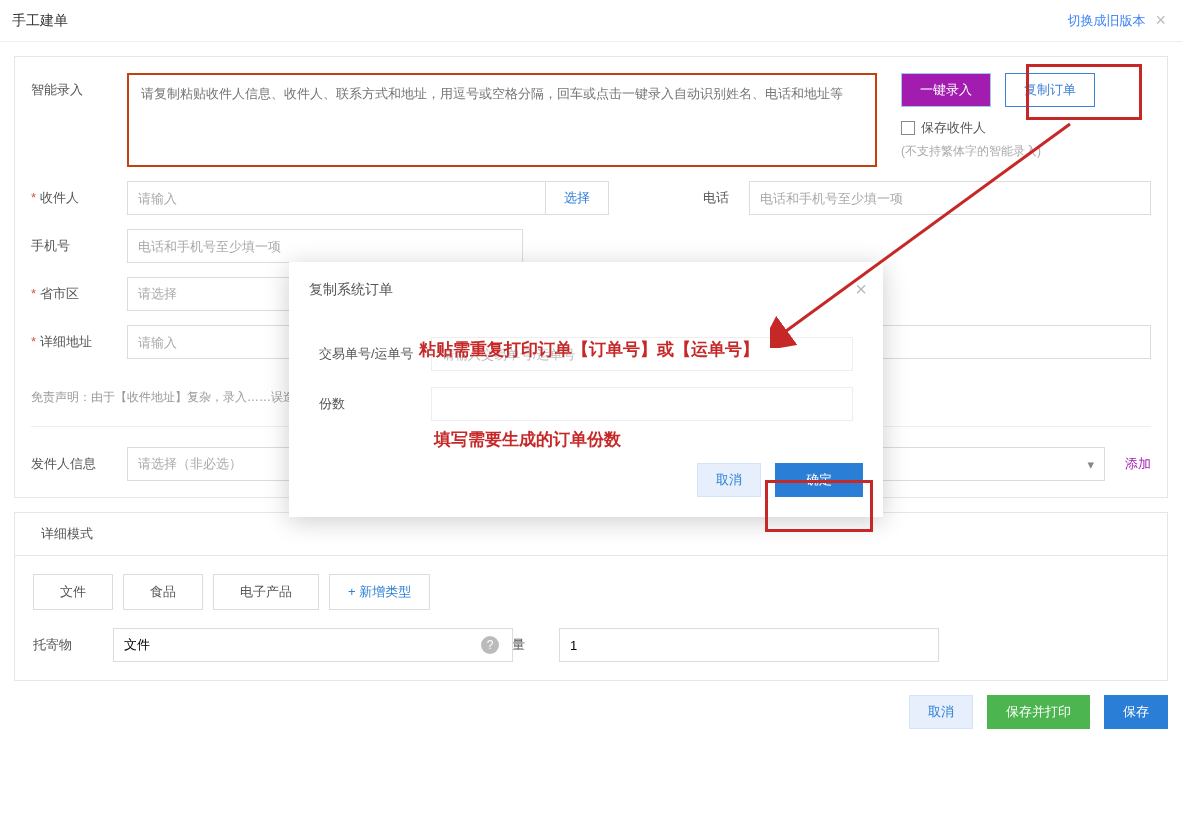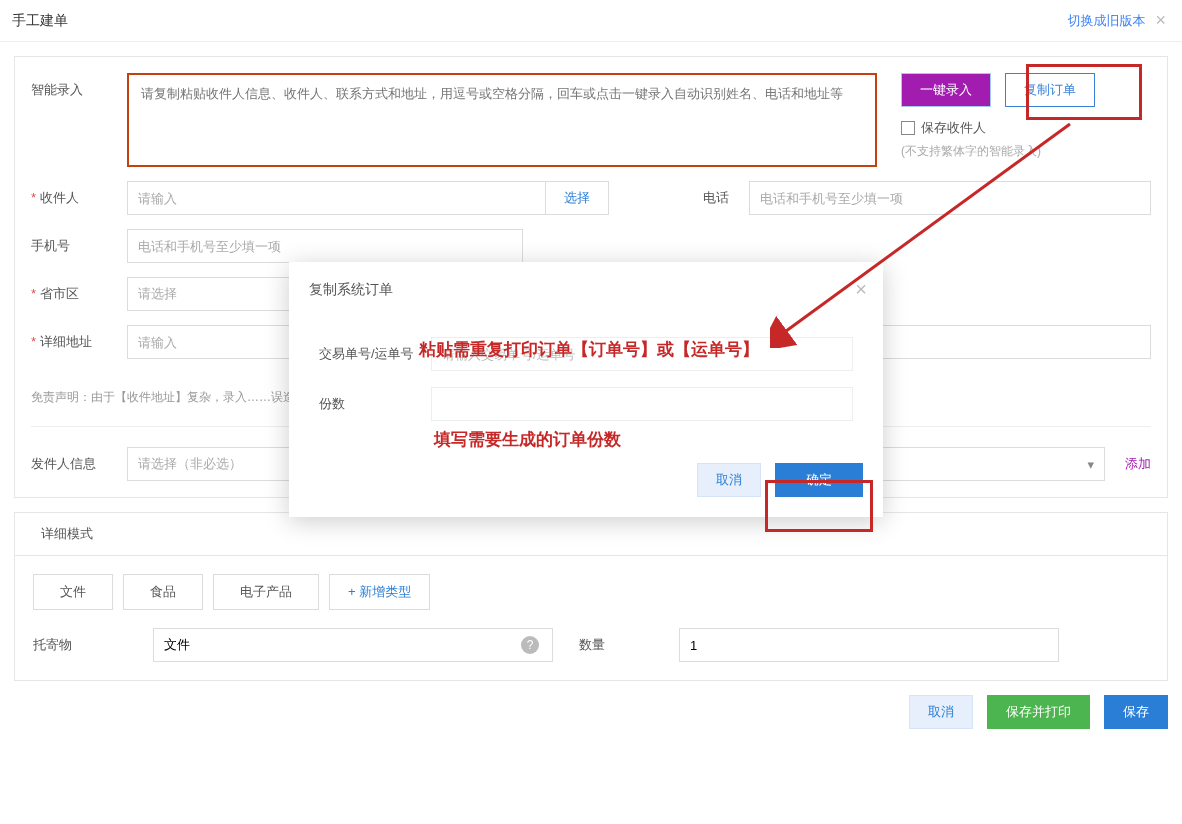--- a/index.html
+++ b/index.html
@@ -144,21 +144,21 @@
 
   
   .tabs-section { border: 1px solid #e6e6e6; margin: 0 14px 14px 14px; }
   .tabs { display: flex; border-bottom: 1px solid #e6e6e6; }
   .tab { padding: 12px 26px; color: #555; cursor: pointer; border-right: 1px solid transparent; }
   .tab.active { color: #2b7ed6; border-bottom: 2px solid #2b7ed6; border-right: 1px solid #e6e6e6; margin-bottom: -1px; background: #fff; }
   .tabs-body { padding: 18px; }
   .chip-row { display: flex; gap: 10px; margin-bottom: 18px; }
   .chip { border: 1px solid #dcdcdc; padding: 8px 26px; cursor: pointer; color: #555; }
   .chip-add { border: 1px solid #dcdcdc; padding: 8px 18px; color: #2b7ed6; cursor: pointer; }
-  .goods-row { display: flex; align-items: center; gap: 40px; }
+  .goods-row { display: flex; align-items: center; }
   .goods-row .label-inline { width: 80px; color: #555; }
   .goods-input {
     height: 34px; border: 1px solid #dcdcdc; padding: 0 10px; font-size: 13px;
   }
   .goods-input.wide { width: 400px; }
   .goods-input.qty { width: 380px; }
   .help-circle {
     width: 18px; height: 18px; border-radius: 50%; background: #bbb; color: #fff;
     display: flex; align-items: center; justify-content: center; font-size: 12px; margin-left: -32px; z-index: 1;
   }

